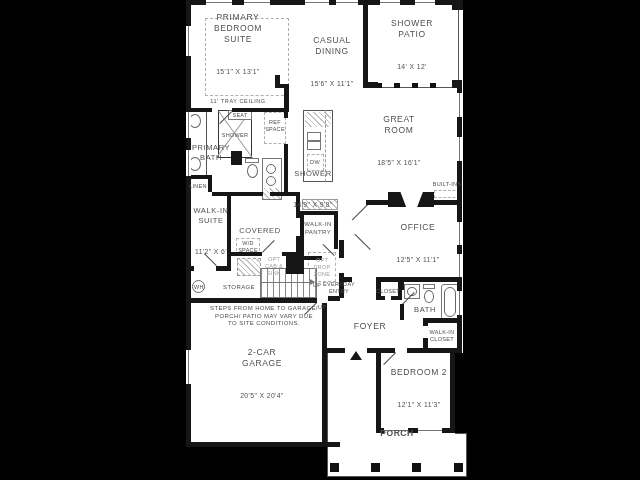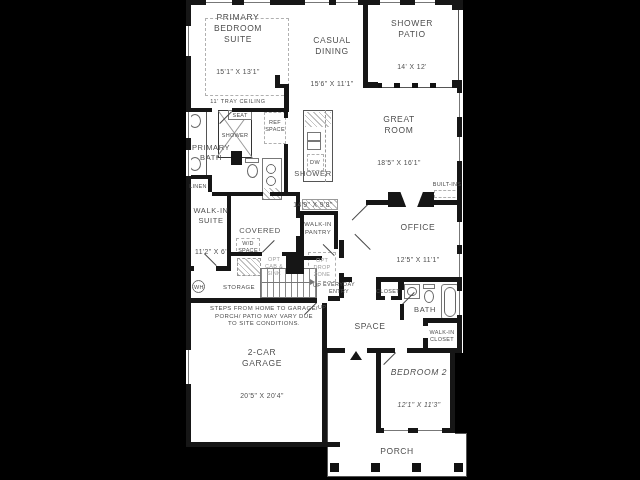--- a/index.html
+++ b/index.html
@@ -268,42 +268,42 @@
       <div class="dims">12'5" X 11'1"</div>
     </div>
     <div class="lbl" style="left:239px;top:288px;">
       <div class="sm">STORAGE</div>
     </div>
     <div class="lbl" style="left:339px;top:288px;">
       <div class="xs">EVERYDAY
 ENTRY</div>
     </div>
     <div class="lbl" style="left:370px;top:326px;">
-      <div class="name">SPACE</div>
+      <div class="name">FOYER</div>
     </div>
     <div class="lbl" style="left:388px;top:291px;">
       <div class="xs">CLOSET</div>
     </div>
     <div class="lbl" style="left:425px;top:310px;">
       <div class="name7">BATH</div>
     </div>
     <div class="lbl" style="left:442px;top:336px;">
       <div class="xs">WALK-IN
 CLOSET</div>
     </div>
-    <div class="lbl" style="left:419px;top:388px;font-style:italic;">
+    <div class="lbl" style="left:419px;top:388px;">
       <div class="name">BEDROOM 2</div>
       <div class="dims">12'1" X 11'3"</div>
     </div>
     <div class="lbl" style="left:262px;top:374px;">
       <div class="name">2-CAR
 GARAGE</div>
       <div class="dims">20'5" X 20'4"</div>
     </div>
-    <div class="lbl" style="left:397px;top:451px;">
+    <div class="lbl" style="left:397px;top:433px;font-weight:bold;">
       <div class="name">PORCH</div>
     </div>
     <div class="lbl" style="left:264px;top:316px;width:150px;">
       <div class="sm">STEPS FROM HOME TO GARAGE/
 PORCH/ PATIO MAY VARY DUE
 TO SITE CONDITIONS.</div>
     </div>
 
     <div class="lbl xs" style="left:240px;top:115px;">SEAT</div>
     <div class="lbl xs" style="left:235px;top:135px;">SHOWER</div>

